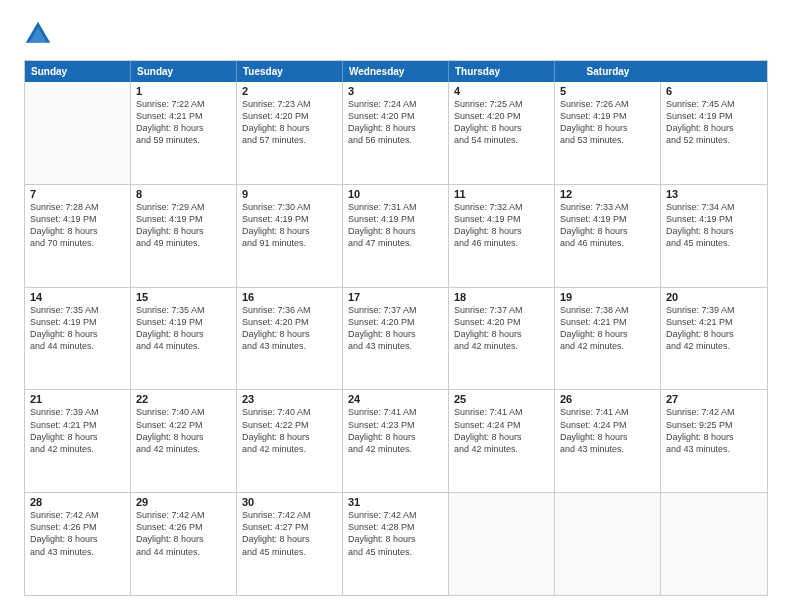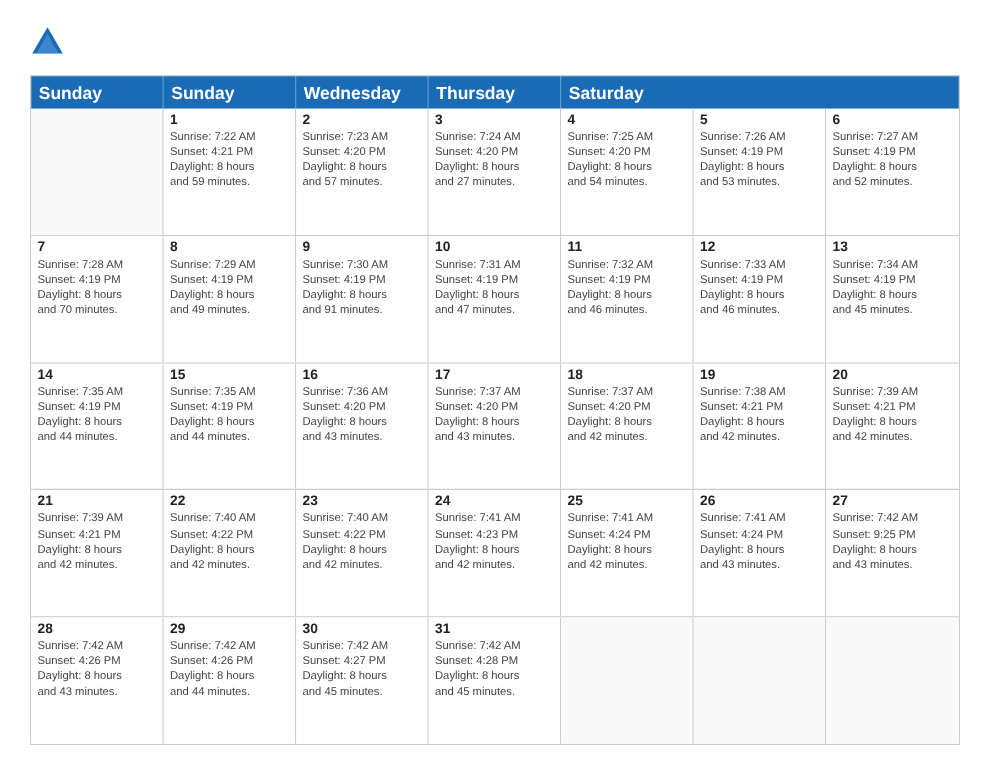--- a/index.html
+++ b/index.html
@@ -66,27 +66,27 @@
       flex-direction: column;
       border: 1px solid #ccc;
     }
     .cal-header {
       display: grid;
       grid-template-columns: repeat(7, 1fr);
       background: #1a6bb5;
     }
     .cal-header-cell {
       color: #fff;
-      font-size: 14px;
+      font-size: 10px;
       font-weight: bold;
       padding: 5px 6px;
       text-align: left;
       border-right: 1px solid rgba(255,255,255,0.3);
     }
-    .cal-header-cell:last-child { border-right: none; }
+    .cal-header-cell:last-child { border-right: none; text-align: center; }
     .cal-body {
       display: flex;
       flex-direction: column;
       flex: 1;
     }
     .cal-row {
       display: grid;
       grid-template-columns: repeat(7, 1fr);
       flex: 1;
       border-top: 1px solid #ccc;
@@ -135,20 +135,21 @@
     <div class="title-block">
       <div class="month-title"></div>
       <div class="location"></div>
     </div>
   </div>
 
   <div class="calendar">
     <div class="cal-header">
     <div class="cal-header-cell">Sunday</div>
         <div class="cal-header-cell">Sunday</div>
+        <div class="cal-header-cell">Tuesday</div>
         <div class="cal-header-cell">Wednesday</div>
         <div class="cal-header-cell">Thursday</div>
         <div class="cal-header-cell">Saturday</div>
       </div>
     <div class="cal-body">
     <div class="cal-row">
           <div class="cal-cell empty"></div>
           <div class="cal-cell">
             <span class="day-num">1</span>
             <span class="cell-line">Sunrise: 7:22 AM</span>
@@ -161,39 +162,39 @@
             <span class="cell-line">Sunrise: 7:23 AM</span>
             <span class="cell-line">Sunset: 4:20 PM</span>
             <span class="cell-line">Daylight: 8 hours</span>
             <span class="cell-line">and 57 minutes.</span>
           </div>
           <div class="cal-cell">
             <span class="day-num">3</span>
             <span class="cell-line">Sunrise: 7:24 AM</span>
             <span class="cell-line">Sunset: 4:20 PM</span>
             <span class="cell-line">Daylight: 8 hours</span>
-            <span class="cell-line">and 27 minutes.</span>
+            <span class="cell-line">and 56 minutes.</span>
           </div>
           <div class="cal-cell">
             <span class="day-num">4</span>
             <span class="cell-line">Sunrise: 7:25 AM</span>
             <span class="cell-line">Sunset: 4:20 PM</span>
             <span class="cell-line">Daylight: 8 hours</span>
             <span class="cell-line">and 54 minutes.</span>
           </div>
           <div class="cal-cell">
             <span class="day-num">5</span>
             <span class="cell-line">Sunrise: 7:26 AM</span>
             <span class="cell-line">Sunset: 4:19 PM</span>
             <span class="cell-line">Daylight: 8 hours</span>
             <span class="cell-line">and 53 minutes.</span>
           </div>
           <div class="cal-cell">
             <span class="day-num">6</span>
-            <span class="cell-line">Sunrise: 7:27 AM</span>
+            <span class="cell-line">Sunrise: 7:45 AM</span>
             <span class="cell-line">Sunset: 4:19 PM</span>
             <span class="cell-line">Daylight: 8 hours</span>
             <span class="cell-line">and 52 minutes.</span>
           </div>
         </div>
         <div class="cal-row">
           <div class="cal-cell">
             <span class="day-num">7</span>
             <span class="cell-line">Sunrise: 7:28 AM</span>
             <span class="cell-line">Sunset: 4:19 PM</span>

